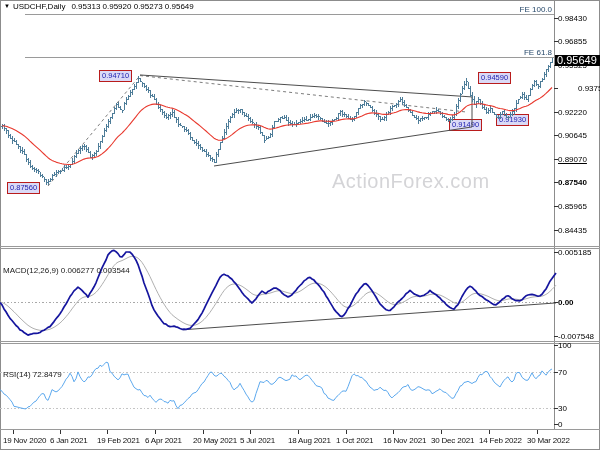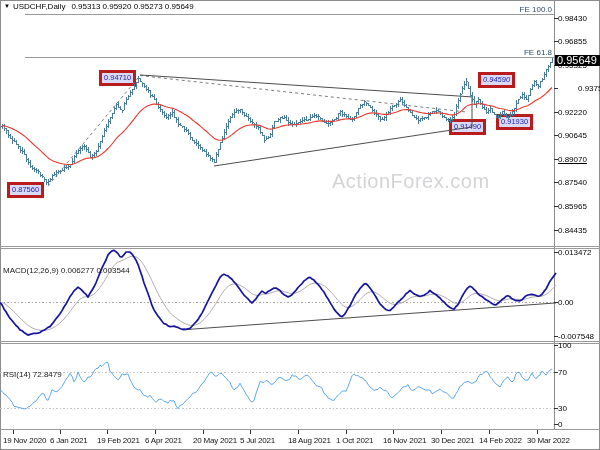--- a/index.html
+++ b/index.html
@@ -3,40 +3,40 @@
 <meta charset="utf-8">
 <style>
   html,body{margin:0;padding:0;background:#fff;}
   #chart-window{position:relative;width:600px;height:450px;background:#fff;overflow:hidden;
     font-family:"Liberation Sans",sans-serif;-webkit-font-smoothing:none;}
   #titlebar{position:absolute;left:4px;top:2px;font-size:8px;color:#000;z-index:30;white-space:nowrap;}
   #titlebar .tri{font-size:6px;vertical-align:1px;margin-right:3px;}
   #titlebar .sym{margin-right:6px;}
   #watermark{position:absolute;left:332px;top:170px;font-size:20px;color:#d4d4d7;z-index:1;letter-spacing:0.5px;}
   .lvlbox{position:absolute;z-index:2;font-size:7.5px;line-height:8px;padding:1px 2px;
-    background:#dadaf6;border:3px solid #b91c1c;color:#2222b0;white-space:nowrap;}
+    background:#dadaf6;border:1px solid #b91c1c;color:#2222b0;white-space:nowrap;}
   svg#canvas{position:absolute;left:0;top:0;z-index:10;}
   .felabel{position:absolute;right:48px;font-size:8px;color:#27496b;z-index:20;white-space:nowrap;}
   .indlabel{position:absolute;left:3px;font-size:8px;color:#1a1a1a;z-index:20;white-space:nowrap;margin-top:17px;}
   .yaxlab{position:absolute;left:558px;font-size:8px;color:#000;z-index:20;white-space:nowrap;}
   .xaxlab{position:absolute;top:436px;font-size:8px;color:#111;z-index:20;white-space:nowrap;letter-spacing:-0.2px;}
   #curtag{position:absolute;left:555px;width:44px;height:11px;background:#000;color:#fff;
     font-size:11px;line-height:11px;padding-left:2px;z-index:25;}
 </style>
 </head>
 <body>
 
 <div id="chart-window">
 
   <div id="watermark">ActionForex.com</div>
 
   <div>
     <div class="lvlbox" style="left:99px;top:70px;">0.94710</div>
     <div class="lvlbox" style="left:7px;top:182px;">0.87560</div>
-    <div class="lvlbox" style="left:478px;top:72px;font-style:italic;">0.94590</div>
+    <div class="lvlbox" style="left:478px;top:72px;">0.94590</div>
     <div class="lvlbox" style="left:449px;top:119px;">0.91490</div>
     <div class="lvlbox" style="left:496px;top:114px;">0.91930</div>
   </div>
 
   <svg id="canvas" width="600" height="450">
       <rect x="0.5" y="0.5" width="599" height="449" fill="none" stroke="#8c8c8c"></rect>
       <line x1="554.5" y1="0" x2="554.5" y2="430" stroke="#8c8c8c" stroke-width="1" shape-rendering="crispEdges"></line>
       <line x1="0" y1="246.5" x2="600" y2="246.5" stroke="#9a9a9a" stroke-width="1" shape-rendering="crispEdges"></line>
       <line x1="0" y1="248.5" x2="600" y2="248.5" stroke="#9a9a9a" stroke-width="1" shape-rendering="crispEdges"></line>
       <line x1="0" y1="341.5" x2="600" y2="341.5" stroke="#9a9a9a" stroke-width="1" shape-rendering="crispEdges"></line>
@@ -100,28 +100,28 @@
   <div class="indlabel" style="top:353px;">RSI(14) 72.8479</div>
 
   <div id="price-axis-labels">
       <div class="yaxlab" style="left: 558px; top: 13.5px;">0.98430</div>
       <div class="yaxlab" style="left: 558px; top: 37.3612px;">0.96855</div>
       <div class="yaxlab" style="left: 558px; top: 60.5407px;">0.95325</div>
       <div class="yaxlab" style="left: 558px; top: 84.402px; margin-left: 20px;">0.93750</div>
       <div class="yaxlab" style="left: 558px; top: 107.581px;">0.92220</div>
       <div class="yaxlab" style="left: 558px; top: 131.443px;">0.90645</div>
       <div class="yaxlab" style="left: 558px; top: 155.304px; text-decoration: underline;">0.89070</div>
-      <div class="yaxlab" style="left: 558px; top: 178.483px;">0.87540</div>
+      <div class="yaxlab" style="left: 558px; top: 178.483px; font-weight: bold;">0.87540</div>
       <div class="yaxlab" style="left: 558px; top: 202.345px; text-align: right;">0.85965</div>
       <div class="yaxlab" style="left: 558px; top: 225.524px;">0.84435</div>
     </div>
   <div id="curtag" style="top: 54.6322px;">0.95649</div>
   <div id="macd-axis-labels">
-      <div class="yaxlab" style="left: 558px; top: 247.5px;">0.013472</div>
-      <div class="yaxlab" style="left: 558px; top: 297.5px; font-weight: normal;">0.00</div>
+      <div class="yaxlab" style="left: 558px; top: 247.5px;">0.005185</div>
+      <div class="yaxlab" style="left: 558px; top: 297.5px; font-weight: bold;">0.00</div>
       <div class="yaxlab" style="left: 558px; top: 332.455px;">-0.007548</div>
     </div>
   <div id="rsi-axis-labels">
       <div class="yaxlab" style="left: 558px; top: 340.5px;">100</div>
       <div class="yaxlab" style="left: 558px; top: 367.6px;">70</div>
       <div class="yaxlab" style="left: 558px; top: 403.8px;">30</div>
       <div class="yaxlab" style="left: 558px; top: 419.5px;">0</div>
     </div>
   <div id="time-axis-labels">
       <div class="xaxlab" style="left: 3px; top: 436px;">19 Nov 2020</div>

